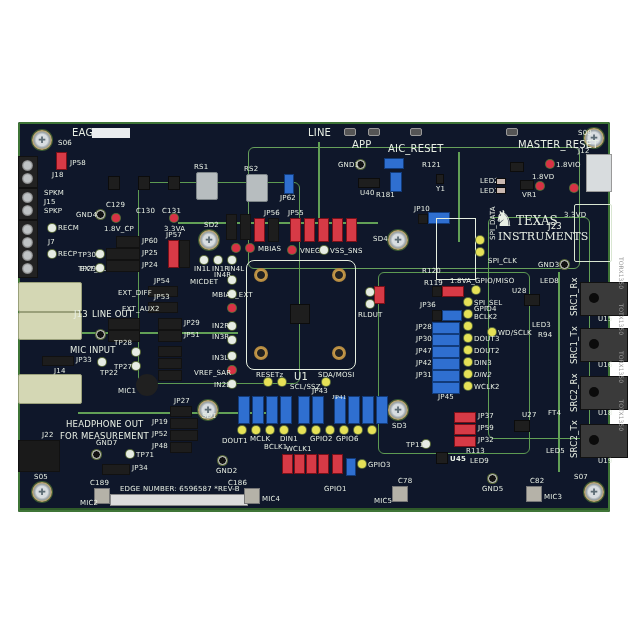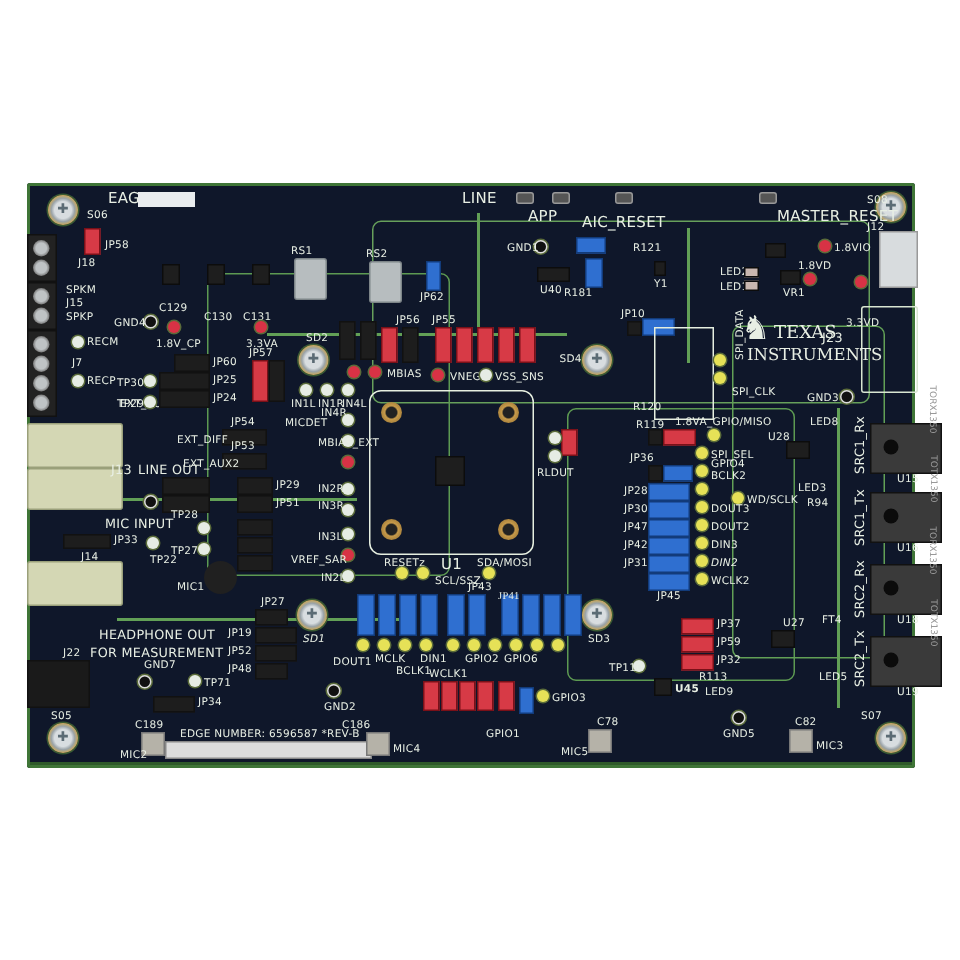--- a/index.html
+++ b/index.html
@@ -65,21 +65,21 @@
   <span class="silk" style="left:40px;top:18px;">S06</span>
   <div class="screw" style="left:566px;top:6px;"></div>
   <span class="silk" style="left:560px;top:8px;">S08</span>
   <div class="screw" style="left:14px;top:360px;"></div>
   <span class="silk" style="left:16px;top:352px;">S05</span>
   <div class="screw" style="left:566px;top:360px;"></div>
   <span class="silk" style="left:556px;top:352px;">S07</span>
   <div class="screw" style="left:181px;top:108px;"></div>
   <span class="silk" style="left:186px;top:100px;">SD2</span>
   <div class="screw" style="left:180px;top:278px;"></div>
-  <span class="silk" style="left:184px;top:301px;font-style:italic;">SD1</span>
+  <span class="silk" style="left:184px;top:291px;font-style:italic;">SD1</span>
   <div class="screw" style="left:370px;top:278px;"></div>
   <span class="silk" style="left:374px;top:301px;">SD3</span>
   <div class="screw" style="left:370px;top:108px;"></div>
   <span class="silk" style="left:355px;top:114px;">SD4</span>
 
   <div class="term" style="left:0px;top:34px;width:18px;height:30px;">
     <div class="hole" style="top:3px;"></div>
       <div class="hole" style="top:16px;"></div>
   </div>
   <div class="hdr red" style="left:38px;top:30px;width:9px;height:16px;"></div>

